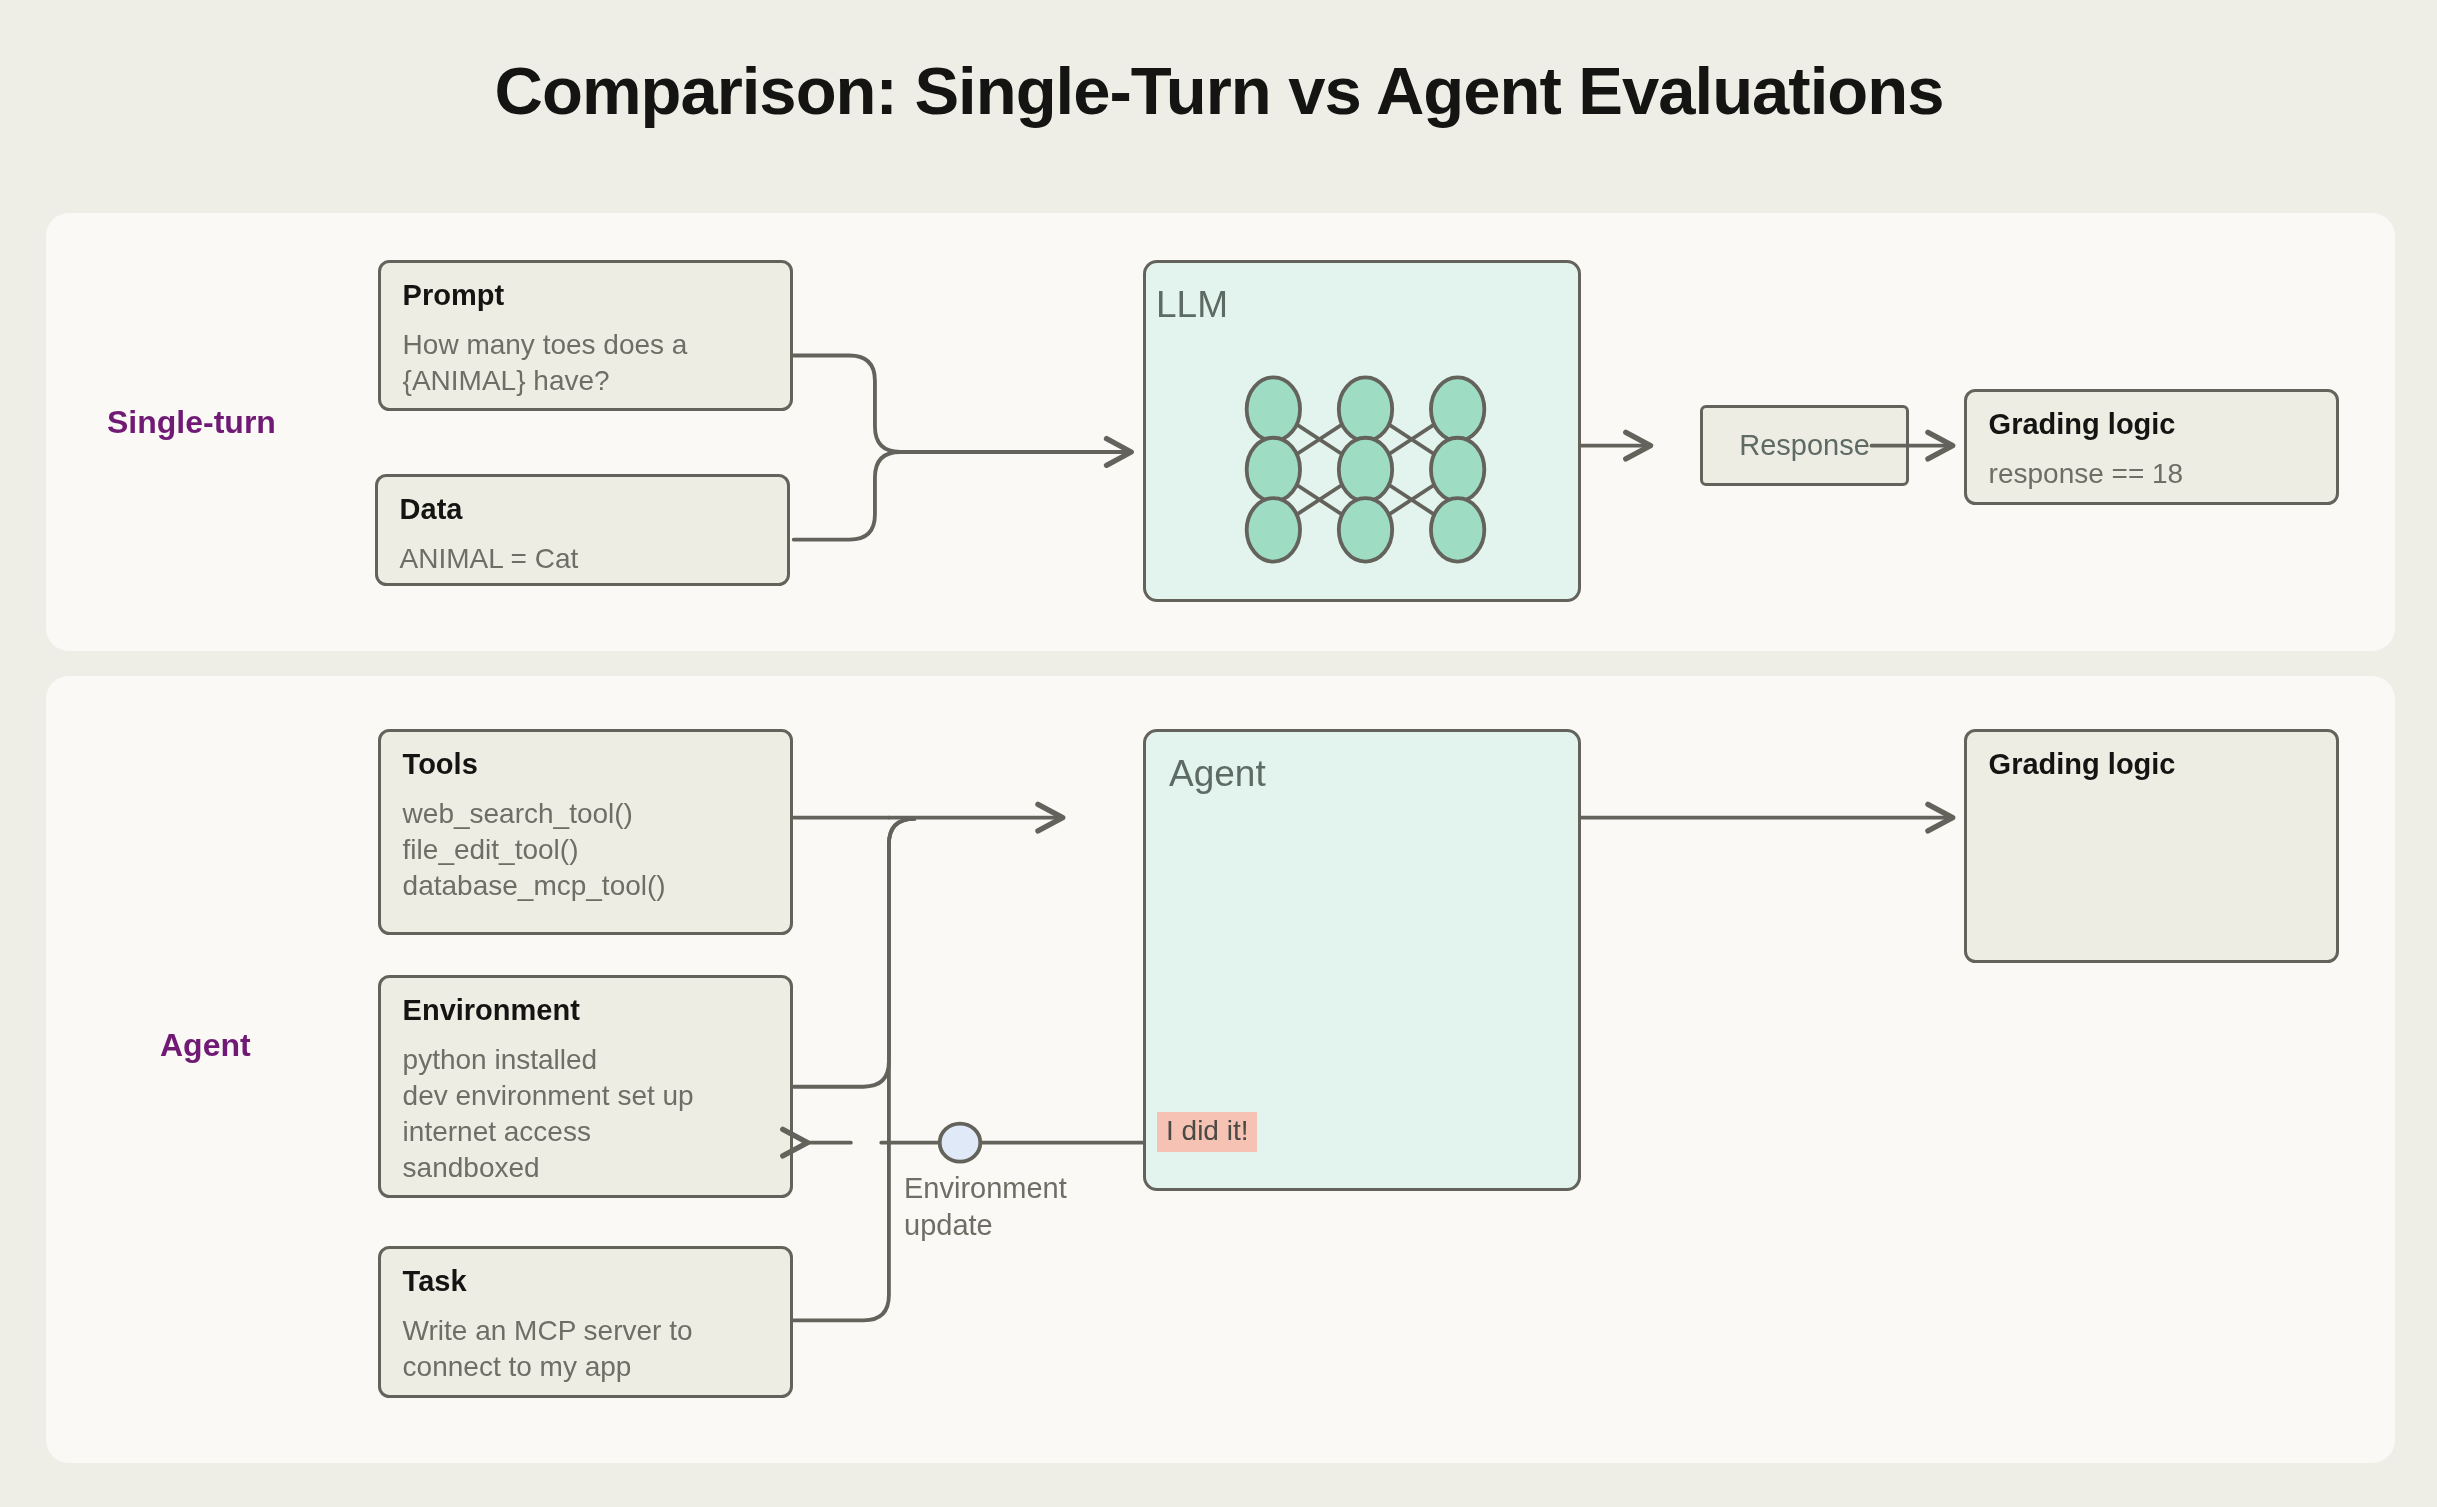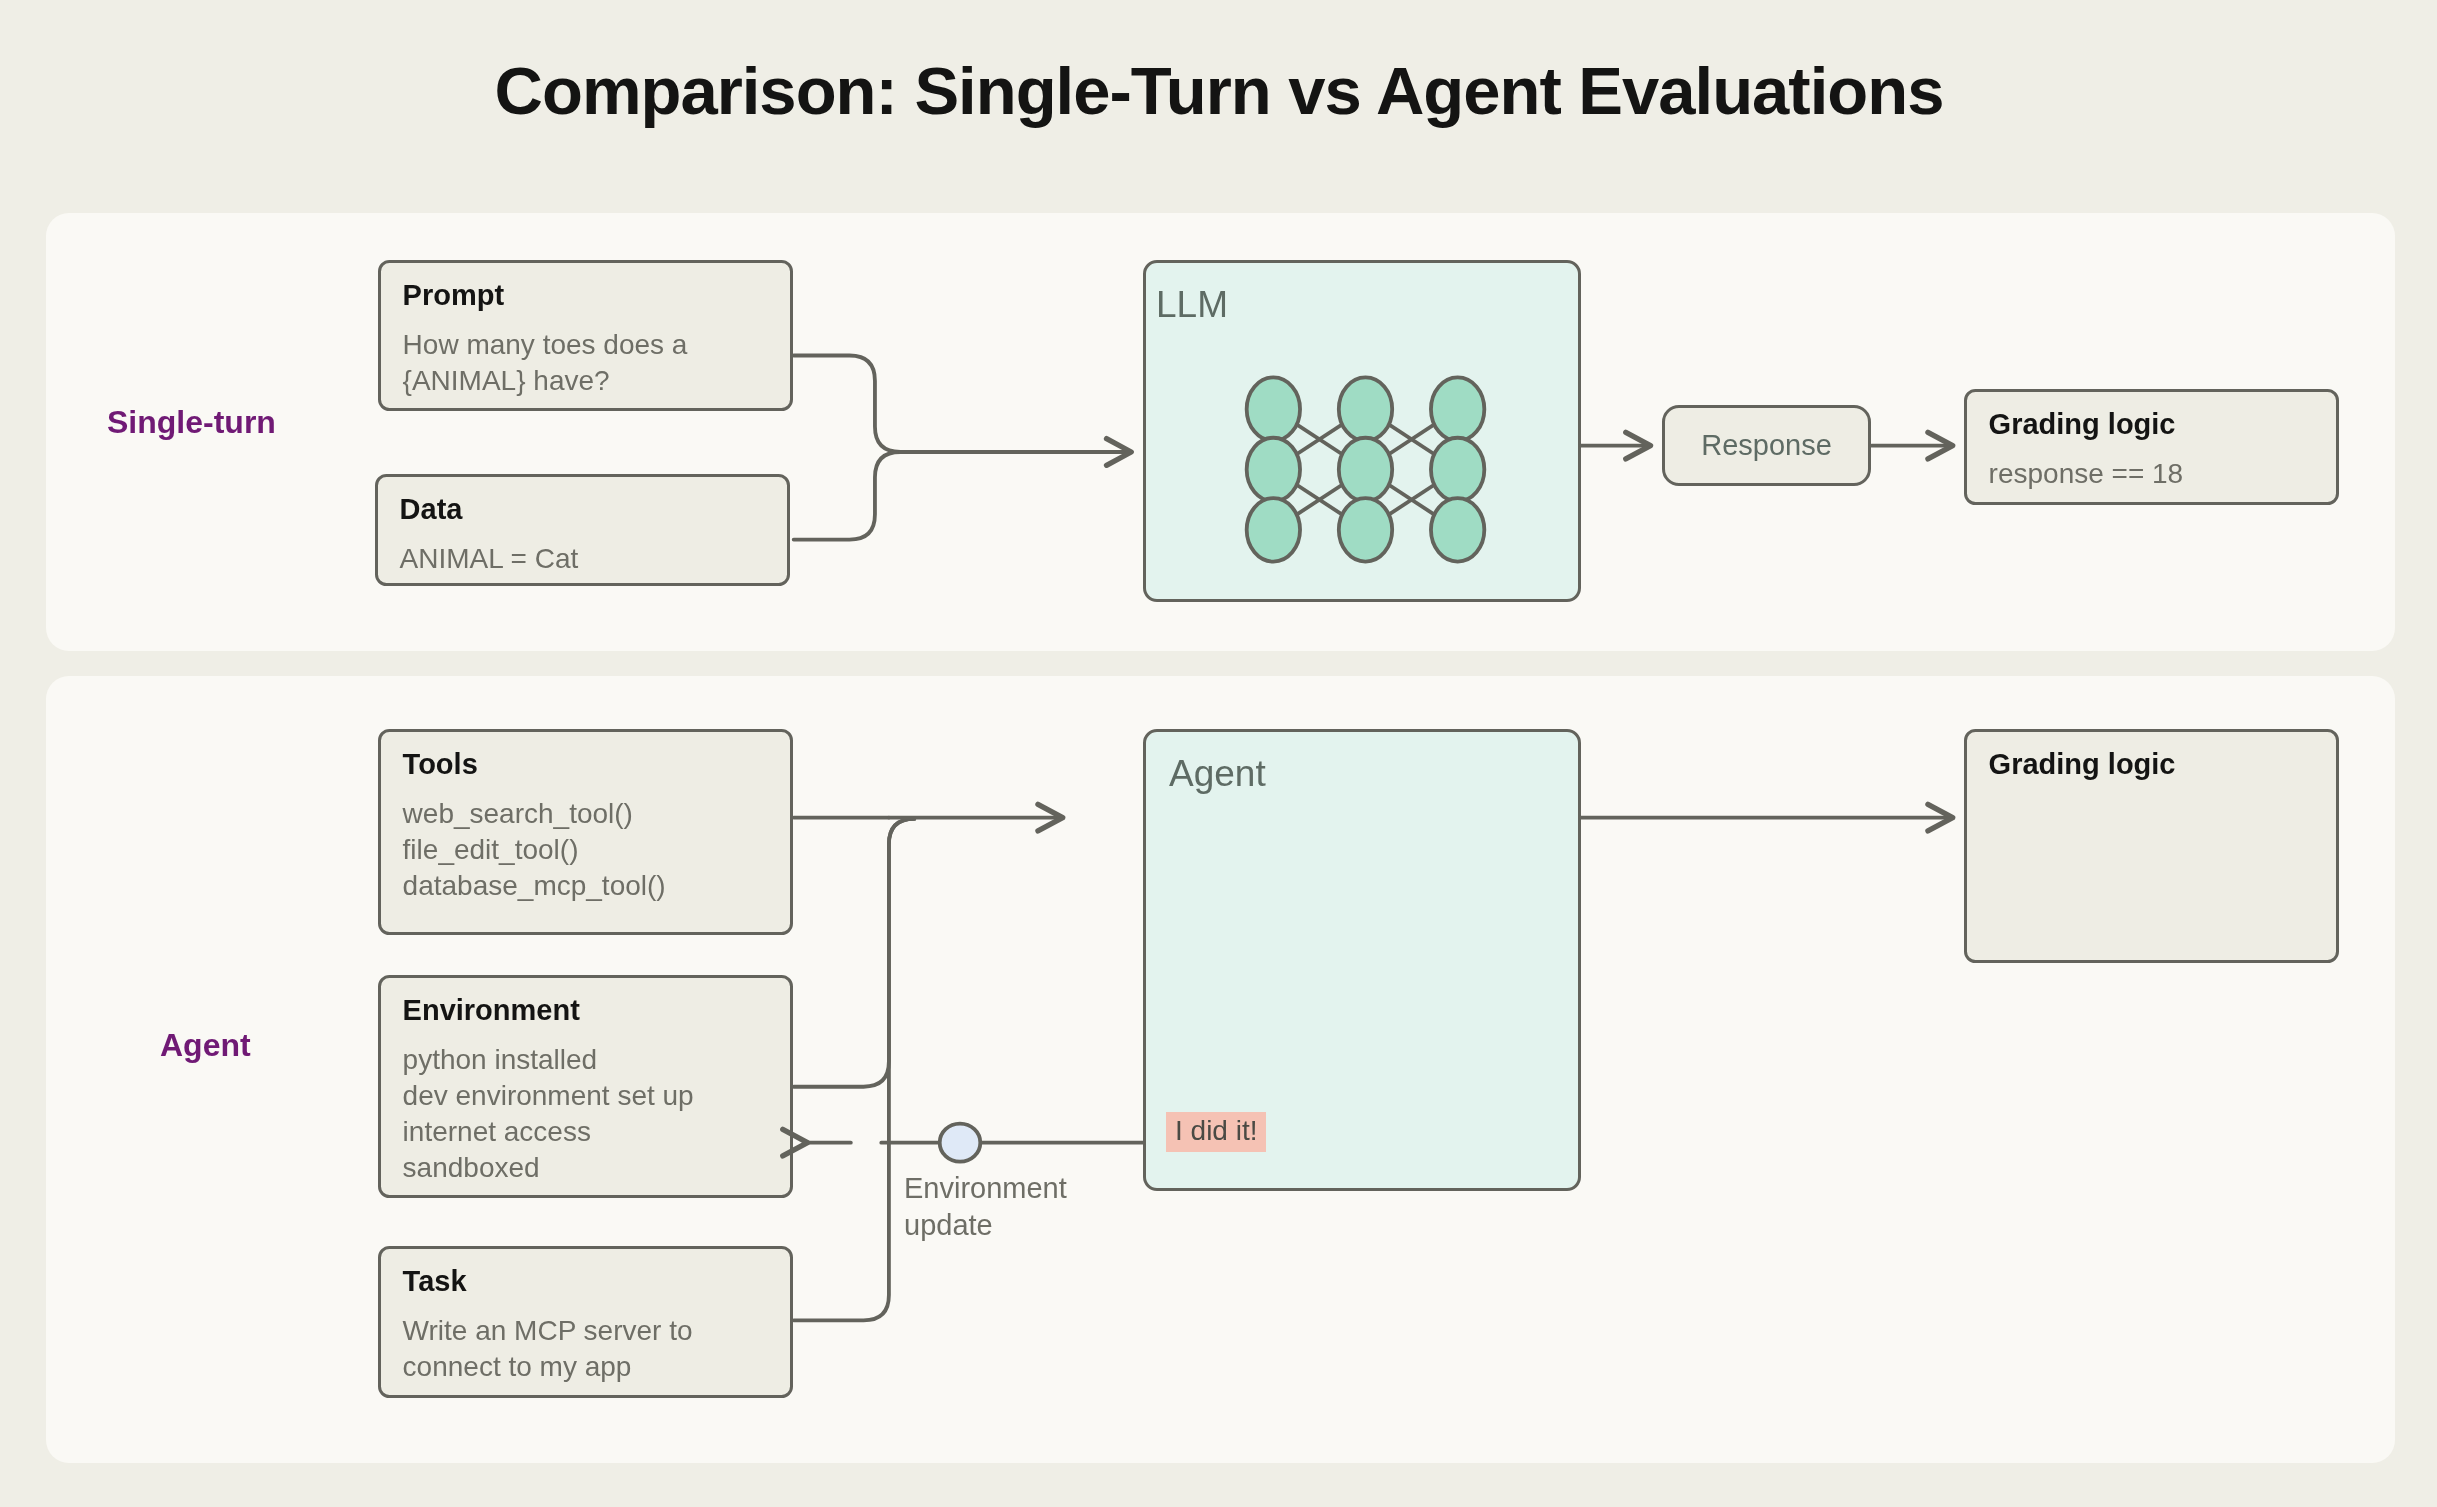--- a/index.html
+++ b/index.html
@@ -82,23 +82,23 @@
     font-weight: 500;
     color: #5E6B64;
     margin-bottom: 0;
   }
 
   
   #box-prompt  { left: 378px;  top: 260px;  width: 415px; height: 151px; }
   #box-data    { left: 375px;  top: 474px;  width: 415px; height: 112px; }
   #box-llm     { left: 1143px; top: 260px;  width: 438px; height: 342px; padding: 19px 10px; }
   #box-response{
-    left: 1662px; top: 405px; width: 209px; height: 81px;
+    left: 1700px; top: 405px; width: 209px; height: 81px;
     display: flex; align-items: center; justify-content: center;
-    padding: 0; border-radius: 17px;
+    padding: 0; border-radius: 6px;
   }
   #box-response .node-body { font-size: 29px; color: #5E6B64; }
   #box-grading-single { left: 1964px; top: 389px; width: 375px; height: 116px; }
 
   
   #box-tools       { left: 378px;  top: 729px; width: 415px; height: 206px; }
   #box-environment { left: 378px;  top: 975px; width: 415px; height: 223px; }
   #box-task        { left: 378px;  top: 1246px; width: 415px; height: 152px; }
   #box-agent       { left: 1143px; top: 729px; width: 438px; height: 462px; padding: 19px 23px; }
   #box-grading-agent { left: 1964px; top: 729px; width: 375px; height: 234px; }
@@ -106,21 +106,21 @@
   #box-agent .agent-calls {
     font-size: 28px;
     font-weight: 500;
     color: #6E6E66;
     line-height: 1.32;
     white-space: pre-line;
     margin-top: 23px;
   }
   #agent-badge {
     position: absolute;
-    left: 20px; bottom: 36px;
+    left: 11px; bottom: 36px;
     background: #F5C2B4;
     color: #4A4A44;
     font-size: 28px;
     font-weight: 500;
     padding: 2.5px 9px 5.1px 9px;
   }
 
   
   #connectors {
     position: absolute;

